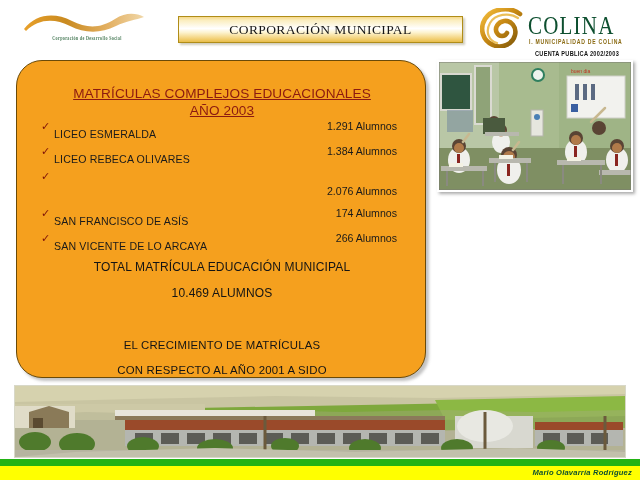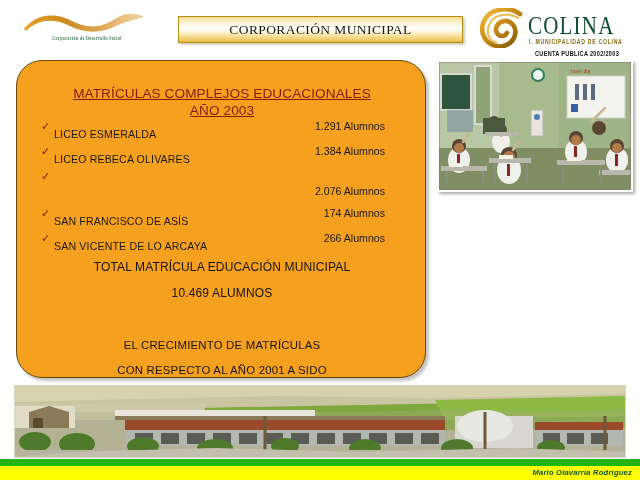--- a/index.html
+++ b/index.html
@@ -164,21 +164,21 @@
     position: absolute;
     left: 22px; top: 15px;
     font-size: 10.6px;
     color: #1a1a1a;
     line-height: 17px;
     white-space: nowrap;
     letter-spacing: 0.15px;
   }
   .school-count {
     position: absolute;
-    right: 24px;
+    right: 12px;
     font-size: 10.6px;
     color: #1a1a1a;
     line-height: 17px;
     white-space: nowrap;
     text-align: right;
   }
   .school-row.two-line { height: 37px; }
   .school-row.two-line .school-count { top: 15px; }
 
   #totals {

